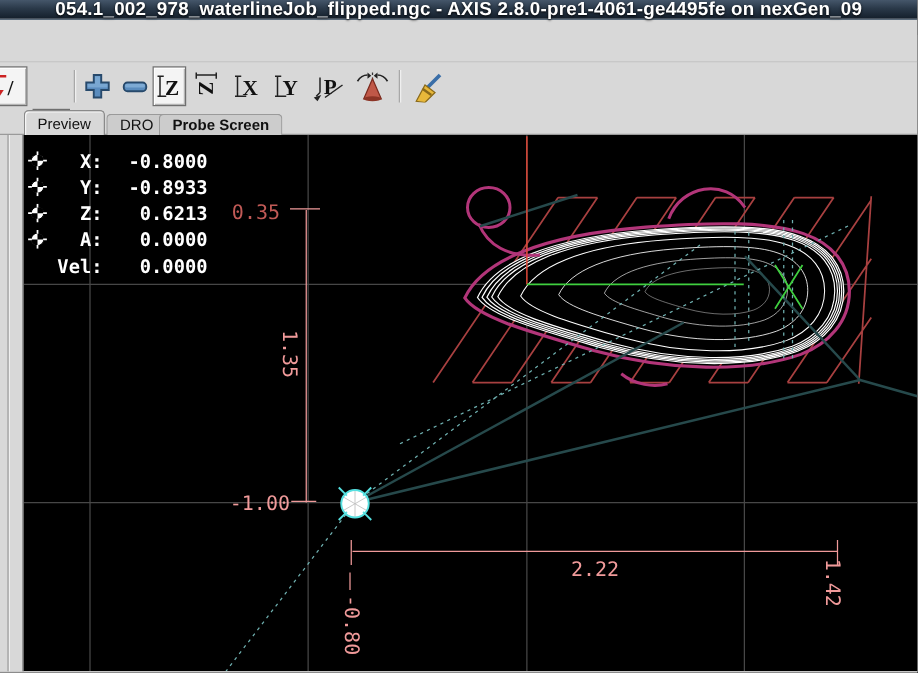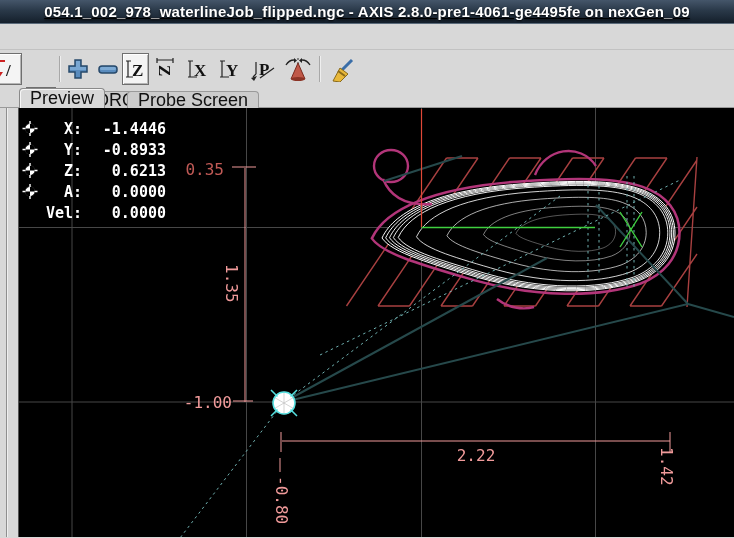--- a/index.html
+++ b/index.html
@@ -3,24 +3,24 @@
 <meta charset="utf-8">
 <style>
   * { box-sizing: border-box; }
   html,body { margin:0; padding:0; background:#888; }
   .window {
     position:relative; width:734px; height:538px; overflow:hidden;
     background:#d8d8d8; font-family:"Liberation Sans", sans-serif;
   }
   
   .titlebar {
-    position:absolute; left:0; top:0; width:734px; height:24px;
+    position:absolute; left:0; top:0; width:734px; height:16px;
     background:linear-gradient(#45566a 0%, #2a3949 45%, #141f2b 100%);
     border-bottom:1px solid #5a6a7a;
-    display:flex; align-items:center; justify-content:center;text-decoration:underline;
+    display:flex; align-items:center; justify-content:center;
   }
   .titlebar-text {
     color:#ffffff; font-size:15px; font-weight:bold; letter-spacing:0.2px;
     white-space:nowrap; text-shadow:0 1px 2px #000;
   }
   
   .menustrip { position:absolute; left:0; top:28px; width:734px; height:22px;
     background:#d8d8d8; border-bottom:1px solid #c2c2c2; }
   
   .toolbar { position:absolute; left:0; top:50px; width:734px; height:38px; background:#d8d8d8; }
@@ -35,21 +35,21 @@
     box-shadow:inset 1px 1px 0 #ffffff, inset -1px -1px 0 #b5b5b5;
   }
   .tsep { position:absolute; top:6px; width:2px; height:26px;
     border-left:1px solid #a8a8a8; border-right:1px solid #efefef; }
   
   .tabrow { position:absolute; left:0; top:88px; width:734px; height:20px; background:#d8d8d8; }
   .tabrow .baseline { position:absolute; left:0; bottom:0; width:734px; height:1px; background:#9a9a9a; }
   .tab {
     position:absolute; bottom:0; height:17px; padding:0 10px;
     background:#cccccc; border:1px solid #9a9a9a; border-bottom:none;
-    border-radius:4px 4px 0 0; font-size:18px; color:#111;
+    border-radius:4px 4px 0 0; font-size:12px; color:#111;
     display:flex; align-items:center;
   }
   .tab.selected { height:20px; background:#d8d8d8; border-color:#8a8a8a;
     box-shadow:inset 1px 1px 0 #f6f6f6; z-index:2; }
   
   .preview-wrap { position:absolute; left:0; top:108px; width:734px; height:429px; background:#000; }
   .gutter { position:absolute; left:0; top:0; width:19px; height:429px; background:#d8d8d8; z-index:3; }
   .gutter .sash  { position:absolute; left:6px; top:0; width:1px; height:429px; background:#8f8f8f; }
   .gutter .sash2 { position:absolute; left:7px; top:0; width:1px; height:429px; background:#efefef; }
   .gutter .edge  { position:absolute; right:0; top:0; width:1px; height:429px; background:#555; }
@@ -173,21 +173,21 @@
   </div>
 
   <div class="tabrow">
     <div class="baseline"></div>
     <div class="tab selected" style="left:19px;">
       <span>Preview</span>
     </div>
     <div class="tab" style="left:85px;">
       <span>DRO</span>
     </div>
-    <div class="tab" style="left:127px;">
+    <div class="tab" style="left:127px;font-weight:bold;">
       <span>Probe Screen</span>
     </div>
   </div>
 
   <div class="preview-wrap">
 
     <svg class="plot" width="734" height="429" viewBox="0 108 734 429">
       <defs>
         <path id="tear" d="M 382,238 C 395,210 440,190 520,184 C 575,180 615,180 640,189
                            C 663,197 675,213 675,233 C 675,256 659,273 638,281
@@ -259,21 +259,21 @@
     </svg>
 
     <div class="dro">
       <div class="dro-row">
         <svg class="dro-icon" viewBox="0 0 18 15">
           <circle cx="8" cy="7.5" r="5" fill="#fff" stroke="#000" stroke-width="0.8"></circle>
           <path d="M8,7.5 L8,2.5 A5,5 0 0 1 13,7.5 Z M8,7.5 L8,12.5 A5,5 0 0 1 3,7.5 Z" fill="#000"></path>
           <path d="M8,0 V3 M8,12 V15 M0.5,7.5 H3.5 M12.5,7.5 H15.5" stroke="#fff" stroke-width="1.4"></path>
         </svg>
         <span class="dro-label">X:</span>
-        <span class="dro-value">-1.4446</span>
+        <span class="dro-value">-0.8000</span>
       </div>
       <div class="dro-row">
         <svg class="dro-icon" viewBox="0 0 18 15">
           <circle cx="8" cy="7.5" r="5" fill="#fff" stroke="#000" stroke-width="0.8"></circle>
           <path d="M8,7.5 L8,2.5 A5,5 0 0 1 13,7.5 Z M8,7.5 L8,12.5 A5,5 0 0 1 3,7.5 Z" fill="#000"></path>
           <path d="M8,0 V3 M8,12 V15 M0.5,7.5 H3.5 M12.5,7.5 H15.5" stroke="#fff" stroke-width="1.4"></path>
         </svg>
         <span class="dro-label">Y:</span>
         <span class="dro-value">-0.8933</span>
       </div>

